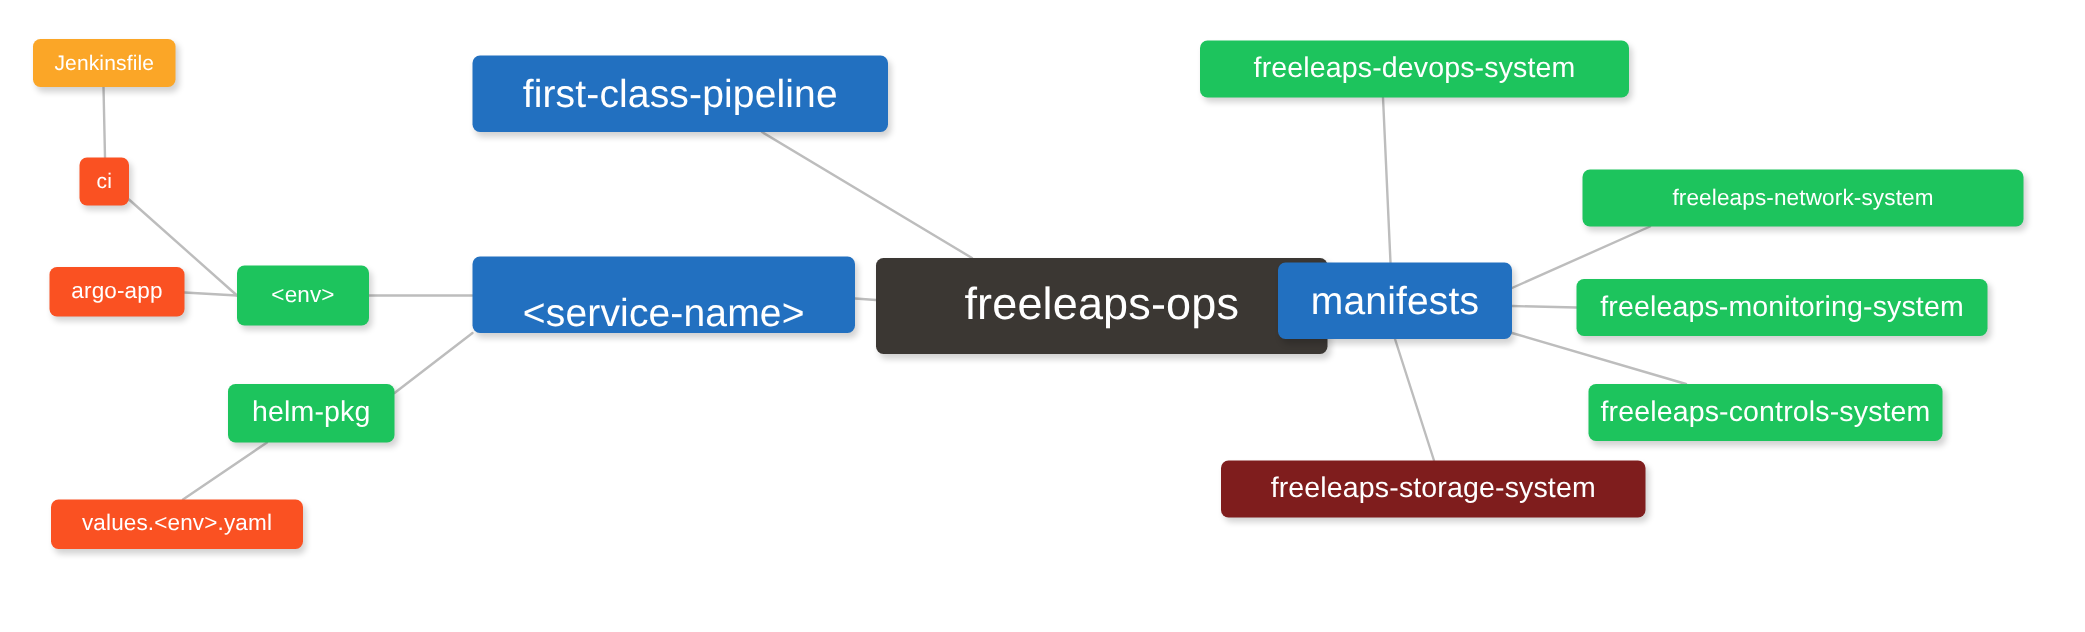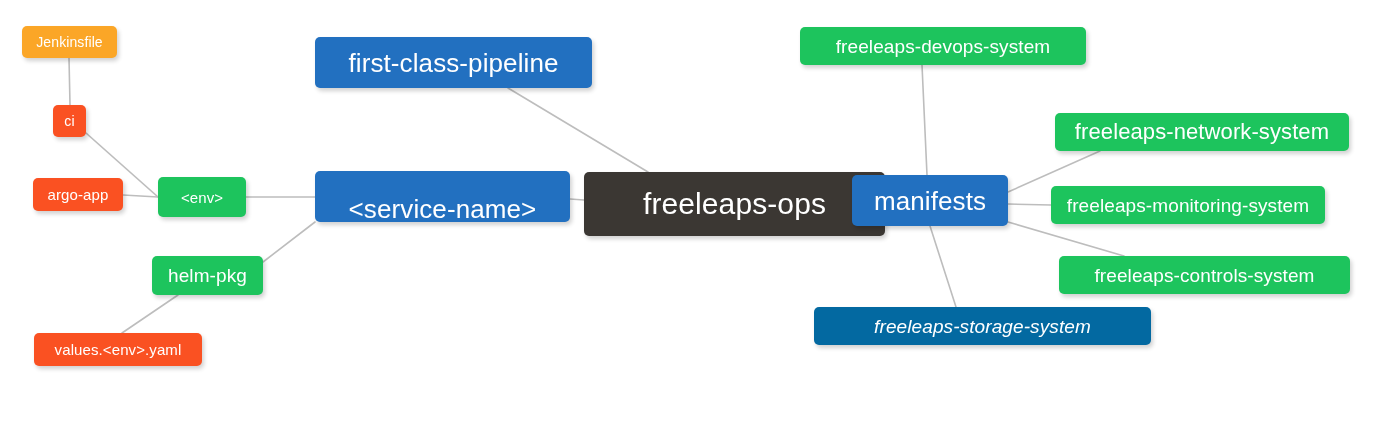--- a/index.html
+++ b/index.html
@@ -93,26 +93,26 @@
       </div>
       <div class="node" style="left: 584px; top: 172px; width: 301px; height: 64px; background: rgb(59, 55, 51); font-size: 30px;">
         <span>freeleaps-ops</span>
       </div>
       <div class="node" style="left: 852px; top: 175px; width: 156px; height: 51px; background: rgb(34, 112, 192); font-size: 26px;">
         <span>manifests</span>
       </div>
       <div class="node" style="left: 800px; top: 27px; width: 286px; height: 38px; background: rgb(29, 196, 93); font-size: 19px;">
         <span>freeleaps-devops-system</span>
       </div>
-      <div class="node" style="left: 1055px; top: 113px; width: 294px; height: 38px; background: rgb(29, 196, 93); font-size: 22px;">
+      <div class="node" style="left: 1055px; top: 113px; width: 294px; height: 38px; background: rgb(29, 196, 93); font-size: 15px;">
         <span>freeleaps-network-system</span>
       </div>
       <div class="node" style="left: 1051px; top: 186px; width: 274px; height: 38px; background: rgb(29, 196, 93); font-size: 19px;">
         <span>freeleaps-monitoring-system</span>
       </div>
-      <div class="node" style="left: 1059px; top: 256px; width: 291px; height: 38px; background: rgb(29, 196, 93); font-size: 19px;">
+      <div class="node" style="left: 1059px; top: 256px; width: 236px; height: 38px; background: rgb(29, 196, 93); font-size: 19px;">
         <span>freeleaps-controls-system</span>
       </div>
-      <div class="node" style="left: 814px; top: 307px; width: 337px; height: 38px; background: #0369a1; font-size: 19px; font-style: italic;">
+      <div class="node" style="left: 814px; top: 307px; width: 283px; height: 38px; background: #7f1d1d; font-size: 19px;">
         <span>freeleaps-storage-system</span>
       </div>
     </div>
 </div>
 
 </body></html>

